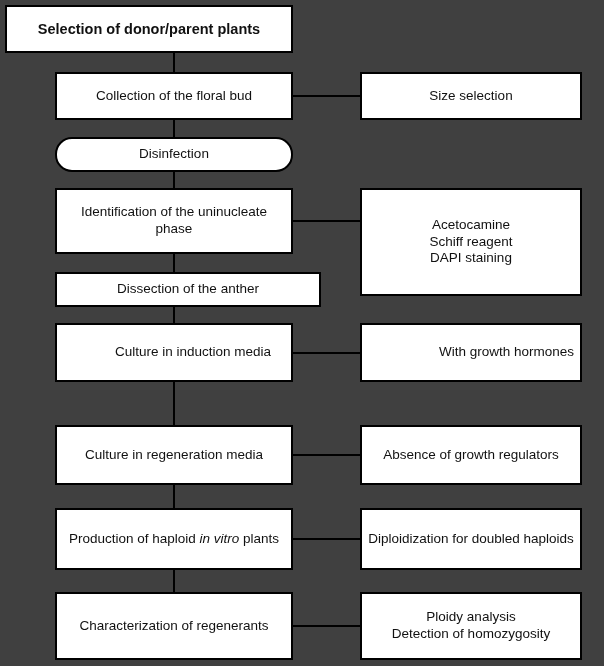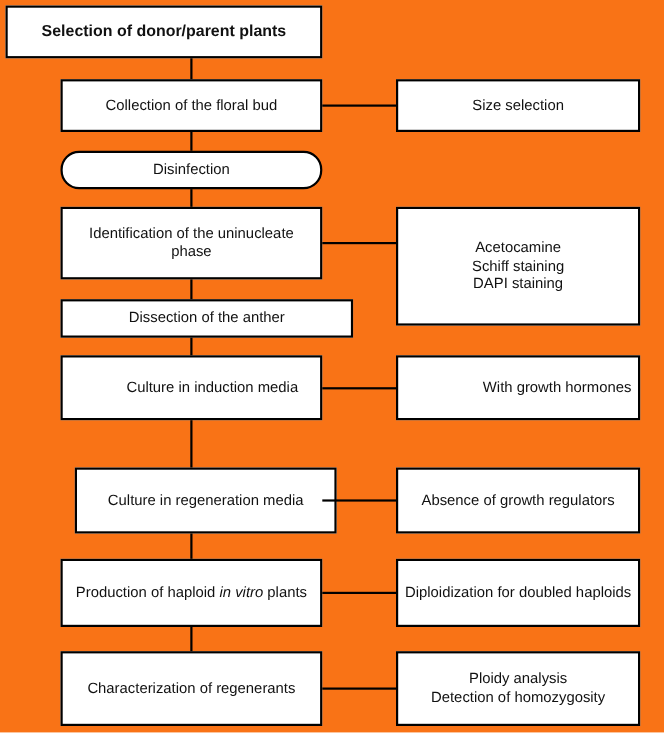--- a/index.html
+++ b/index.html
@@ -8,21 +8,21 @@
     background: #ffffff;
   }
   body {
     font-family: "Liberation Sans", sans-serif;
     color: #000000;
   }
   #canvas {
     position: relative;
     width: 604px;
     height: 666px;
-    background: #f97316;
+    background: #404040;
     overflow: hidden;
   }
   .node {
     position: absolute;
     box-sizing: border-box;
     border: 2px solid #000000;
     background: #ffffff;
     display: flex;
     align-items: center;
     justify-content: center;
@@ -70,42 +70,42 @@
   </div>
 
   <div class="node" style="left:55px; top:272px; width:266px; height:35px;">
     <span class="txt">Dissection of the anther</span>
   </div>
 
   <div class="node" style="left:55px; top:323px; width:238px; height:59px;padding-left:44px;">
     <span class="txt">Culture in induction media</span>
   </div>
 
-  <div class="node" style="left:68px; top:425px; width:238px; height:60px;">
+  <div class="node" style="left:55px; top:425px; width:238px; height:60px;">
     <span class="txt">Culture in regeneration media</span>
   </div>
 
   <div class="node" style="left:55px; top:508px; width:238px; height:62px;">
     <span class="txt">
       <span>Production of haploid </span><i>in vitro</i><span> plants</span>
     </span>
   </div>
 
   <div class="node" style="left:55px; top:592px; width:238px; height:68px;">
     <span class="txt">Characterization of regenerants</span>
   </div>
 
   <div class="node" style="left:360px; top:72px; width:222px; height:48px;">
     <span class="txt">Size selection</span>
   </div>
 
   <div class="node" style="left:360px; top:188px; width:222px; height:108px;">
     <span class="txt">
       <span>Acetocamine</span><br>
-      <span>Schiff staining</span><br>
+      <span>Schiff reagent</span><br>
       <span>DAPI staining</span>
     </span>
   </div>
 
   <div class="node" style="left:360px; top:323px; width:222px; height:59px;text-align:right;">
     <span class="txt">With growth hormones</span>
   </div>
 
   <div class="node" style="left:360px; top:425px; width:222px; height:60px;">
     <span class="txt">Absence of growth regulators</span>

